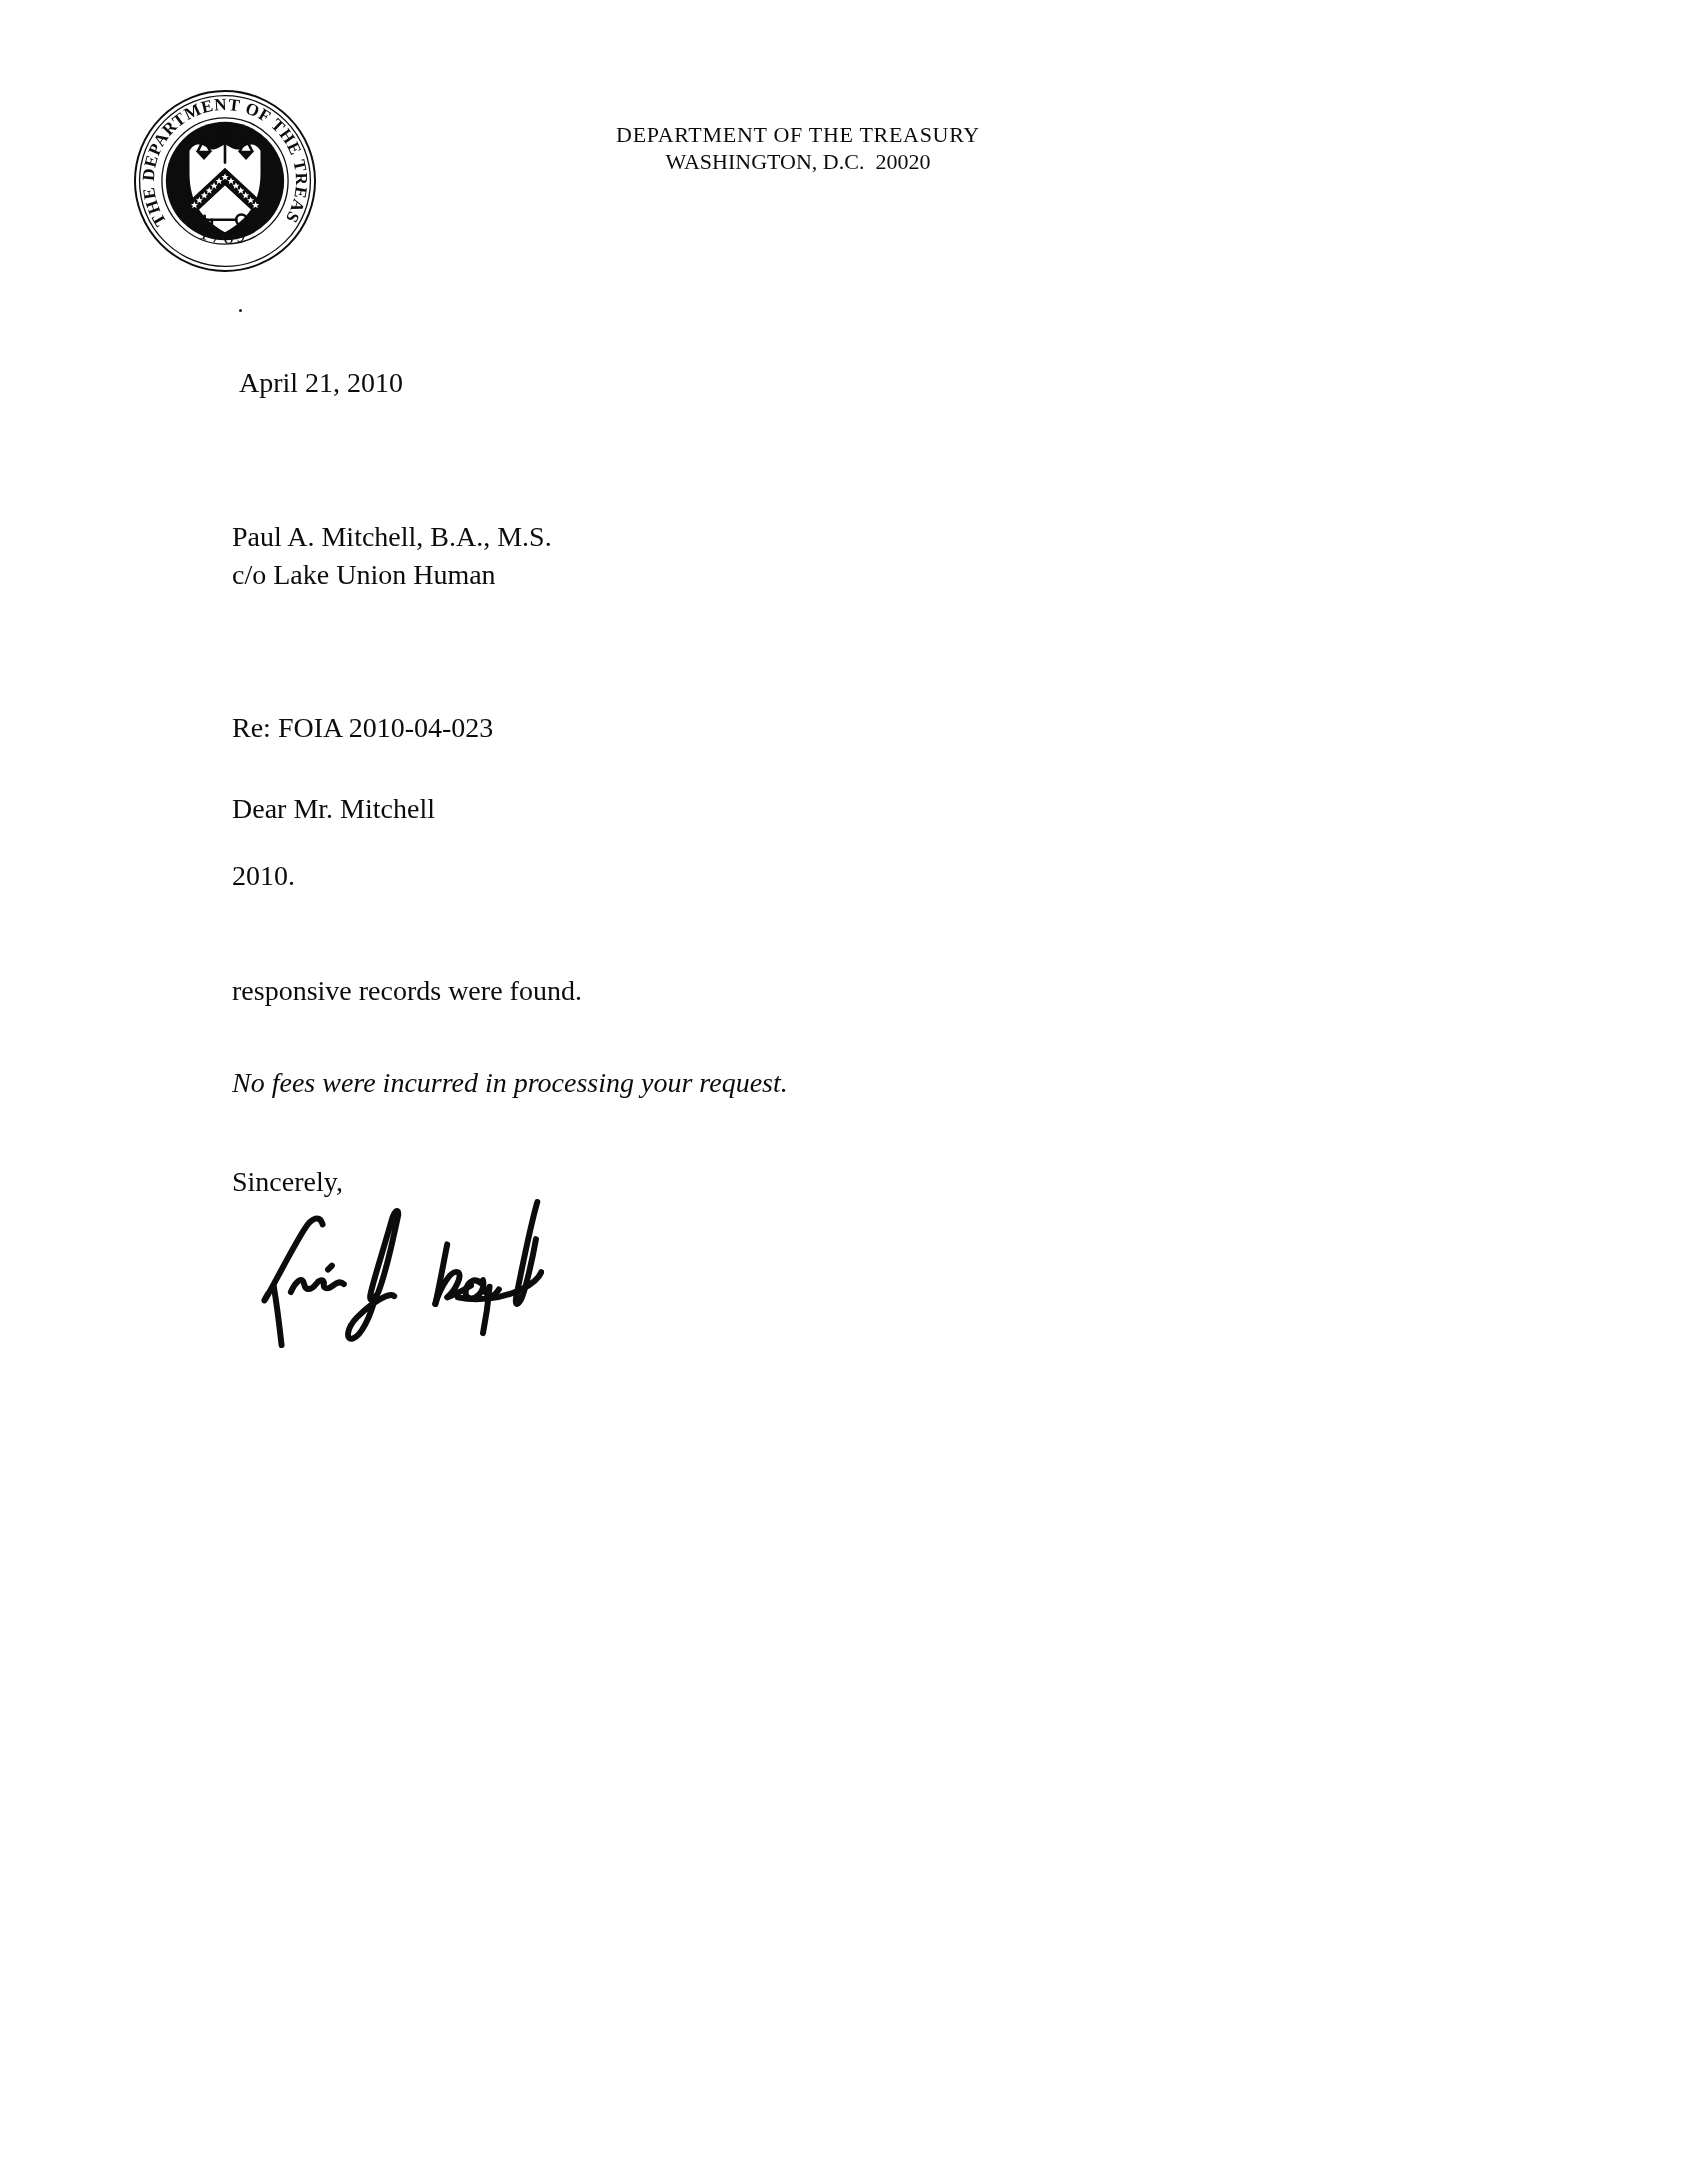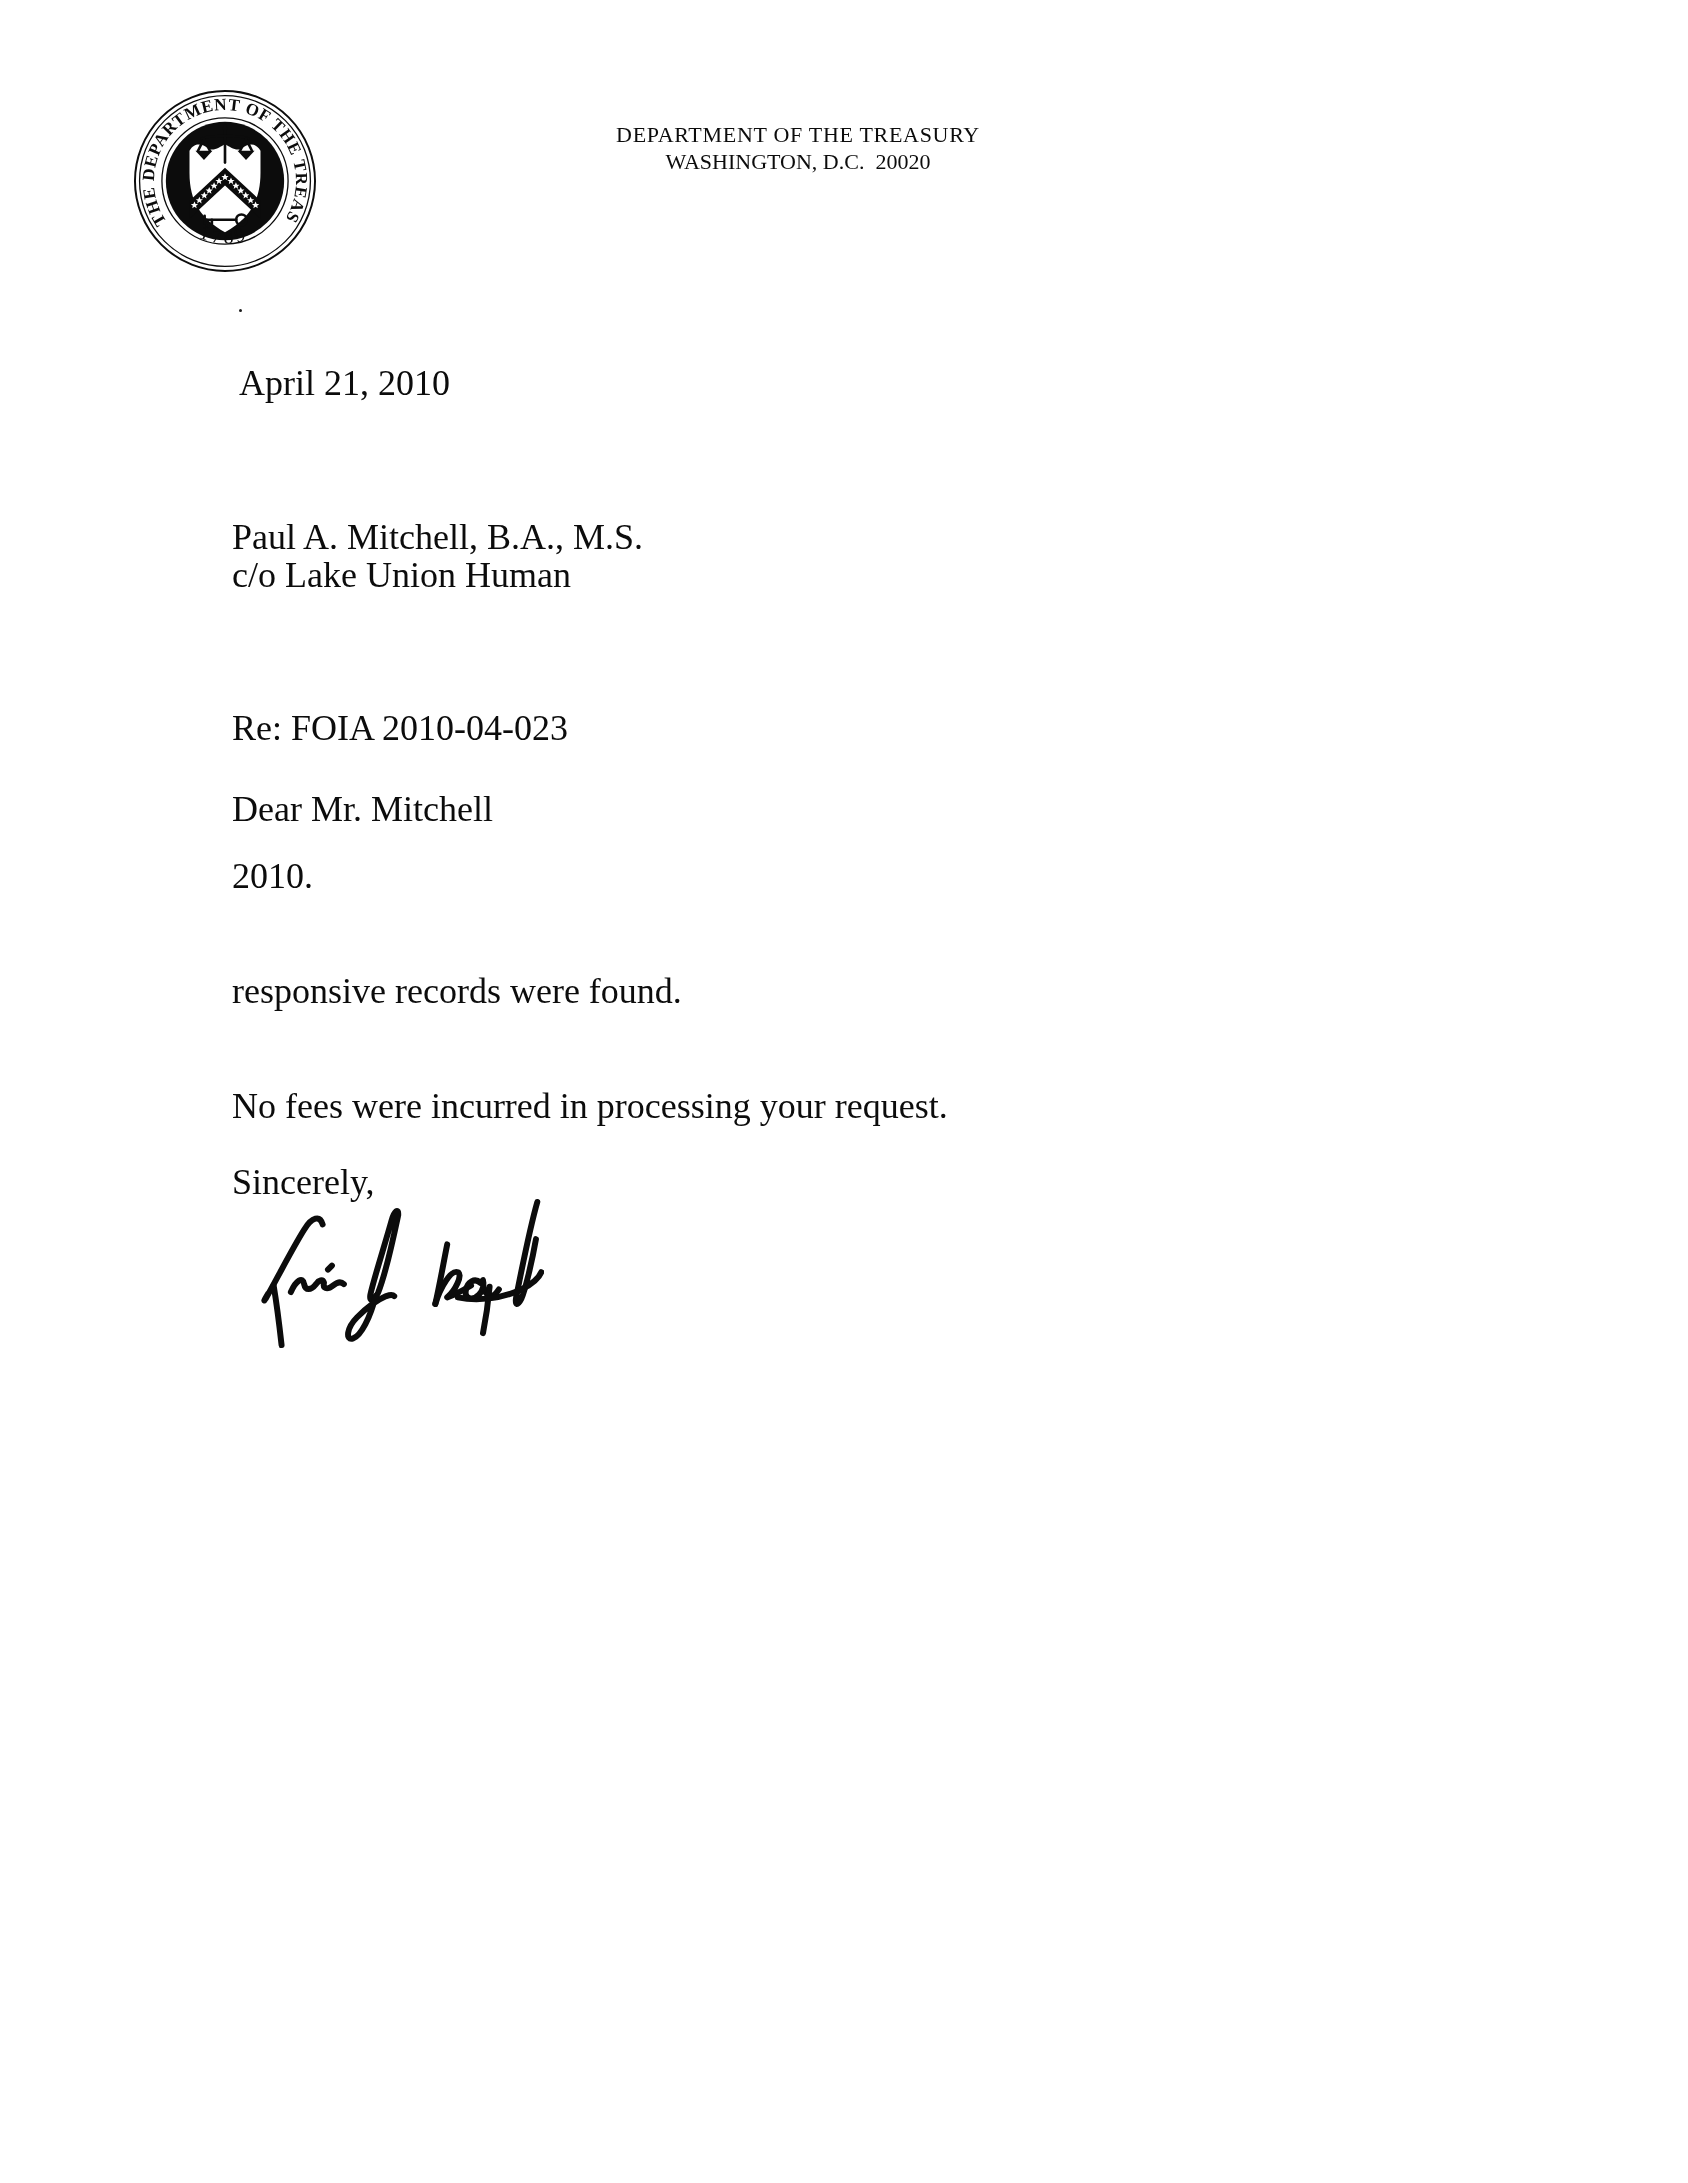--- a/index.html
+++ b/index.html
@@ -1,21 +1,21 @@
 <!DOCTYPE html>
 <html style="font-size:10.6px"><head>
 <meta charset="utf-8">
 <style>
   html, body { margin:0; padding:0; background:#ffffff; }
   .page {
     position:relative; width:1688px; height:2183px; background:#ffffff;
     font-family:"Liberation Serif","DejaVu Serif",serif; color:#0c0c0c;
     overflow:hidden;
   }
-  .block { position:absolute; left:232px; font-size:36px; line-height:38px; }
+  .block { position:absolute; left:232px; font-size:28px; line-height:38px; }
   .line  { white-space:pre; }
   .letterhead {
     position:absolute; left:579px; top:122px; width:438px; text-align:center;
     font-size:22px; line-height:26.5px;
   }
   .letterhead .lh1 { letter-spacing:0.7px; white-space:pre; }
   .letterhead .lh2 { white-space:pre; }
   .seal { position:absolute; left:133px; top:89px; width:184px; height:184px; }
   .signature { position:absolute; left:259px; top:1198px; width:285px; height:159px; }
   .artifact-dot {
@@ -103,21 +103,21 @@
   <div class="block" style="top:790px;">Dear Mr. Mitchell</div>
 
   <div class="block" style="top:857px;">
     <div class="line">2010.</div>
   </div>
 
   <div class="block" style="top:972px;">
     <div class="line">responsive records were found.</div>
   </div>
 
-  <div class="block" style="top:1087px;">
+  <div class="block" style="top:1064px;font-style:italic;">
     <div class="line">No fees were incurred in processing your request.</div>
   </div>
 
   <div class="block" style="top:1163px;">Sincerely,</div>
 
   <svg class="signature" viewBox="0 0 430 240" aria-hidden="true">
     <g fill="none" stroke="#0c0c0c" stroke-width="9" stroke-linecap="round" stroke-linejoin="round">
       <path d="M96,40 C92,26 80,28 68,48 C48,80 24,128 10,152 C6,158 8,154 14,144"></path>
       <path d="M22,132 C26,156 30,186 34,222"></path>
       <path d="M48,142 C56,124 66,118 68,130 C70,140 78,140 86,130 C90,124 96,122 98,128 C96,136 102,140 112,132 C118,127 124,126 128,130"></path>

